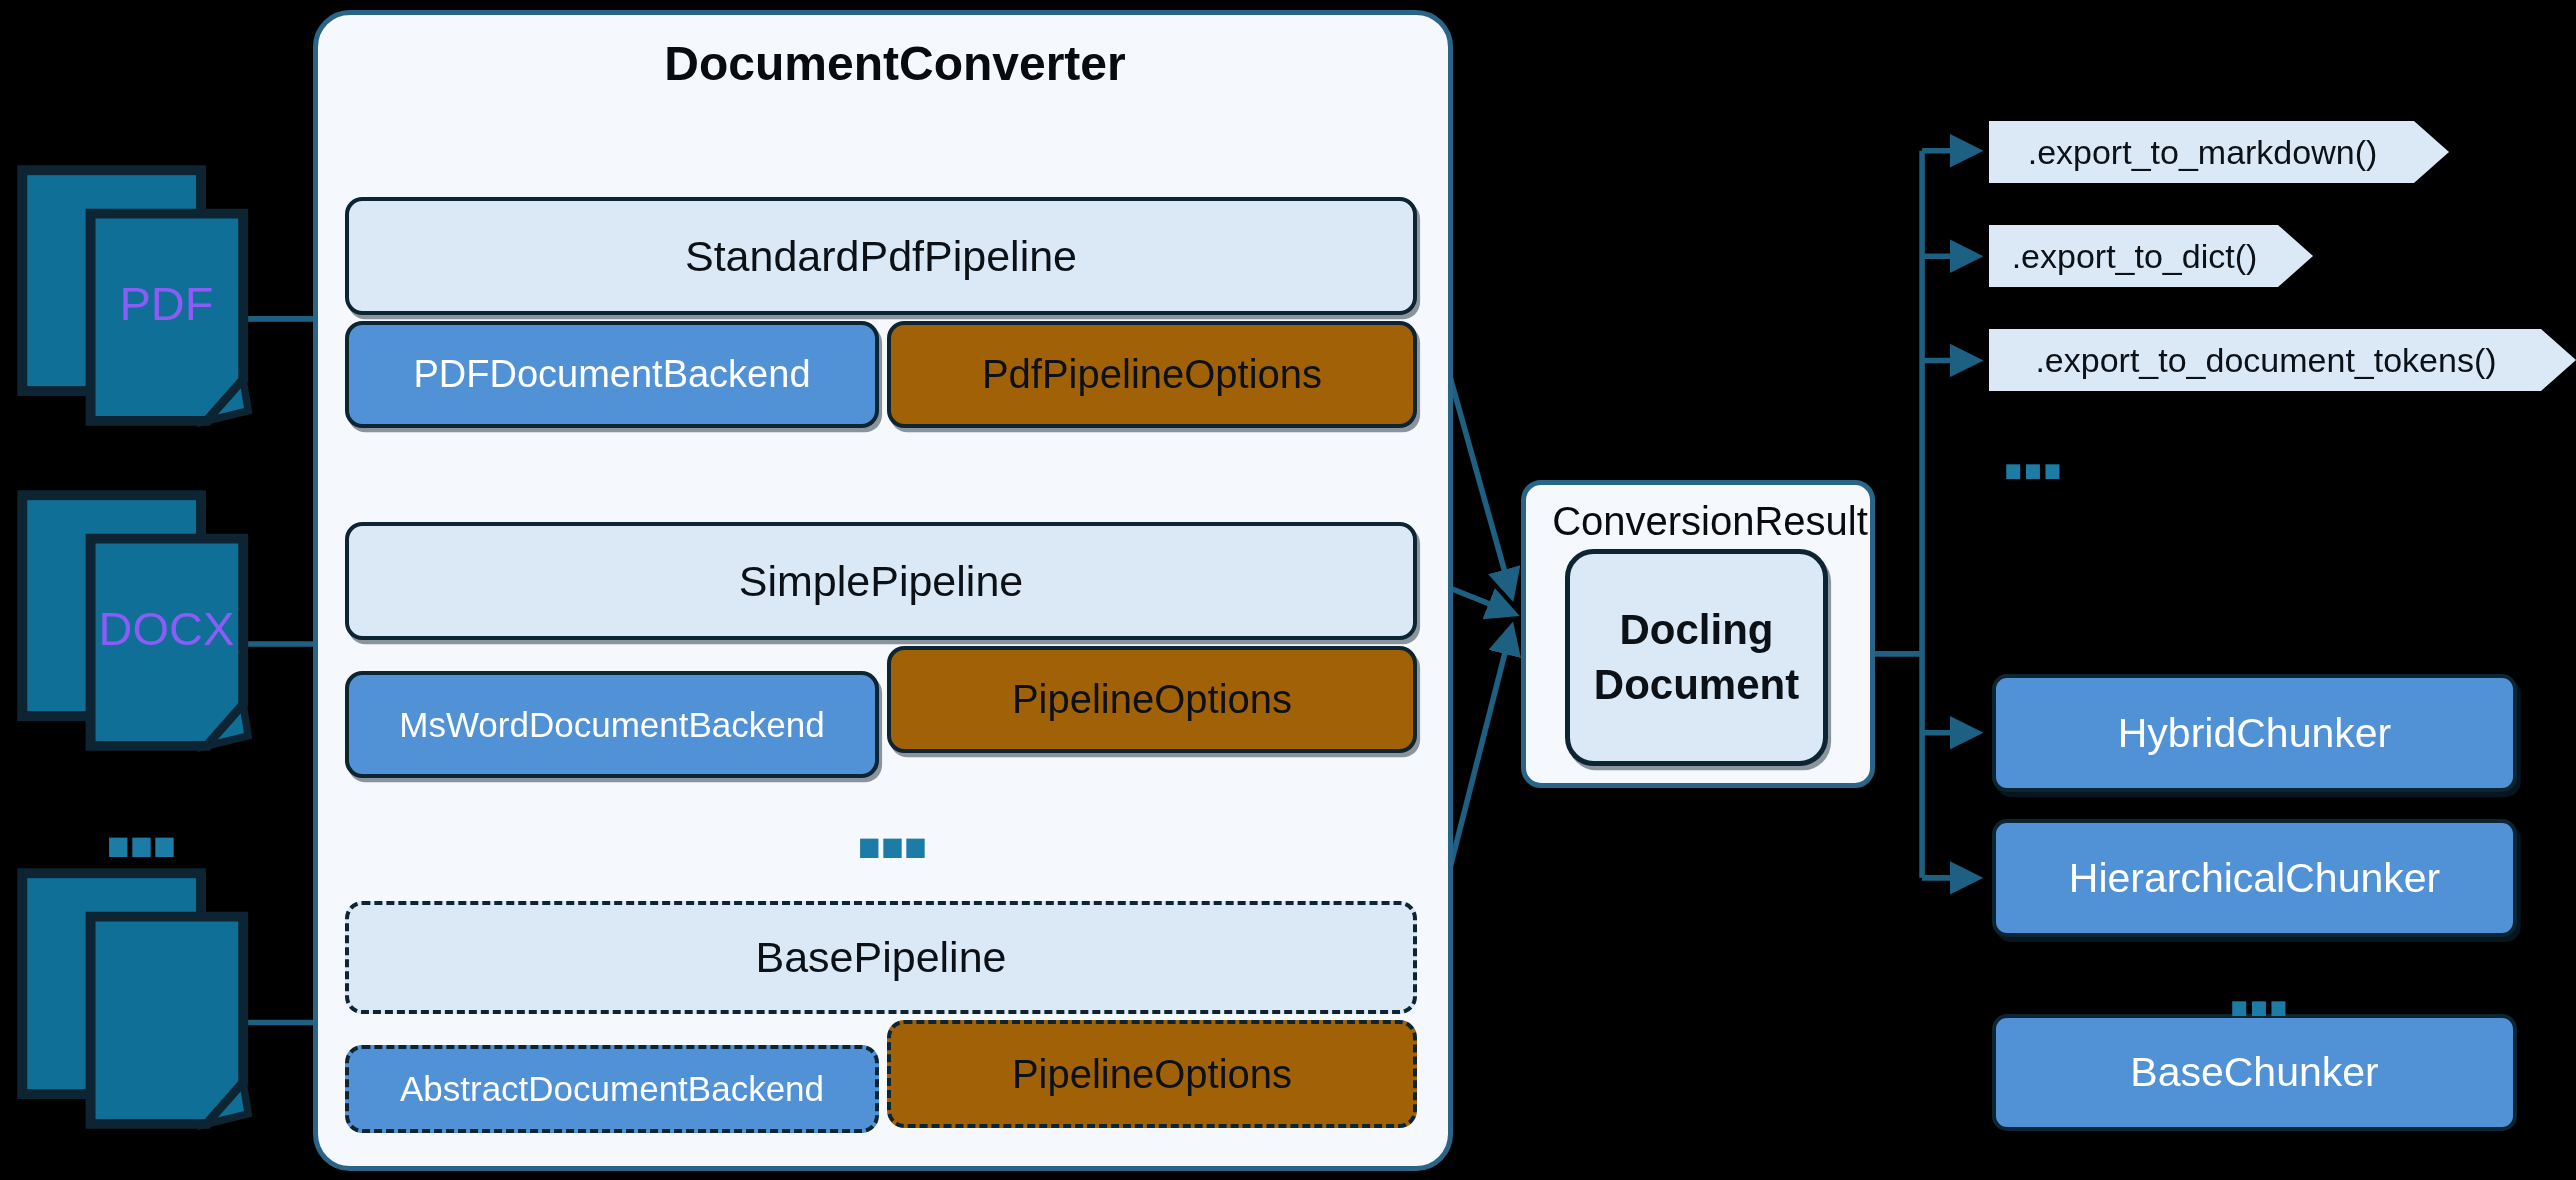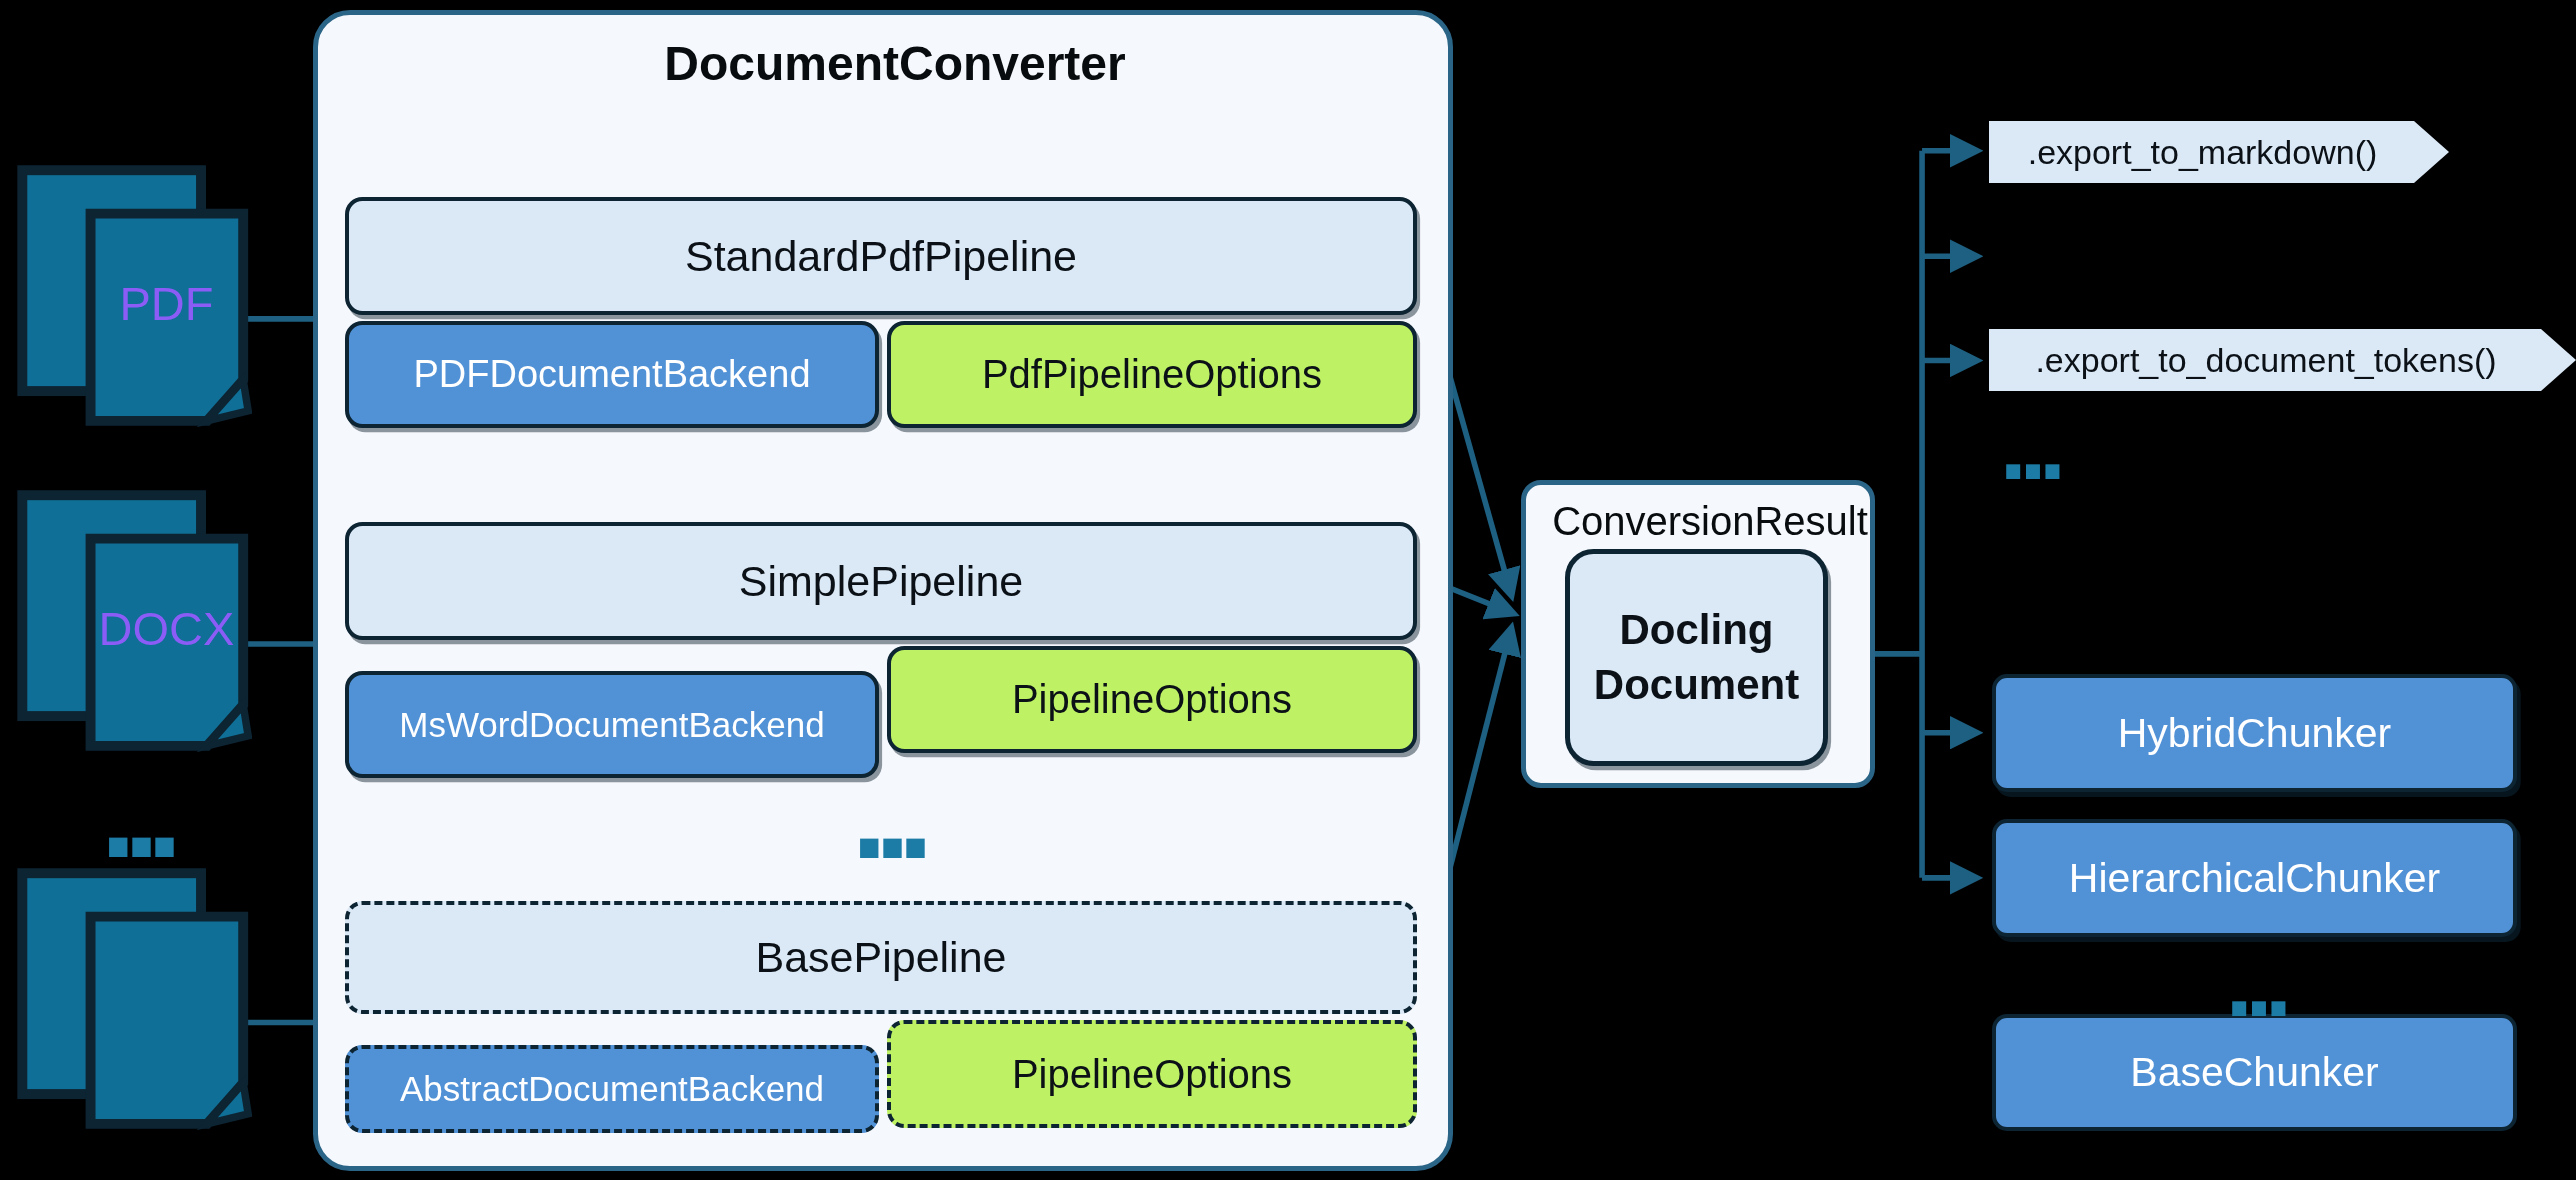--- a/index.html
+++ b/index.html
@@ -38,21 +38,21 @@
     display:flex;align-items:center;justify-content:center;
     font-size:48px;font-weight:bold;color:#090c0e;
   }
   .node{
     position:absolute;z-index:3;display:flex;align-items:center;justify-content:center;
     border:4.3px solid #0d2433;border-radius:17.4px;text-align:center;
   }
   .node.shadow{box-shadow:3.1px 4.3px 0 rgba(9,26,38,0.45);}
   .pipeline{background:#dbe9f7;font-size:43px;color:#0b1116;}
   .backend{background:#5191d6;color:#ffffff;}
-  .options{background:#bef264;font-size:40px;color:#0b1116;}
+  .options{background:#a16207;font-size:40px;color:#0b1116;}
   .dashed{border-style:dashed;}
   .fs62{font-size:38px;} .fs56{font-size:35px;margin-top:25px;}
 
   
   .result-outer{
     left:1521px;top:480px;width:354px;height:308px;z-index:2;
     background:#f5f8fd;border:5px solid #2a6486;border-radius:20px;
   }
   .result-label{
     left:1521px;top:493px;width:354px;height:56px;z-index:3;
@@ -151,20 +151,21 @@
 
   <div class="node pipeline dashed" style="left:345px;top:901px;width:1072px;height:113px">BasePipeline</div>
   <div class="node backend dashed fs56" style="left:345px;top:1020px;width:534px;height:88px">AbstractDocumentBackend</div>
   <div class="node options dashed" style="left:887px;top:1020px;width:530px;height:108px">PipelineOptions</div>
 
   <div class="abs result-outer"></div>
   <div class="abs result-label">ConversionResult</div>
   <div class="abs docling">Docling Document</div>
 
   <div class="tag" style="left:1989px;top:121px;width:460px">.export_to_markdown()</div>
+  <div class="tag" style="left:1989px;top:225px;width:324px">.export_to_dict()</div>
   <div class="tag" style="left:1989px;top:329px;width:587px">.export_to_document_tokens()</div>
   <div class="dots md" style="left:2029px;top:445px">...</div>
 
   <div class="chunker shadow" style="top:674px">HybridChunker</div>
   <div class="chunker shadow" style="top:819px">HierarchicalChunker</div>
   <div class="dots md" style="left:2255px;top:982px">...</div>
   <div class="chunker dashed" style="top:1014px;height:117px">BaseChunker</div>
 
 </div>
 

